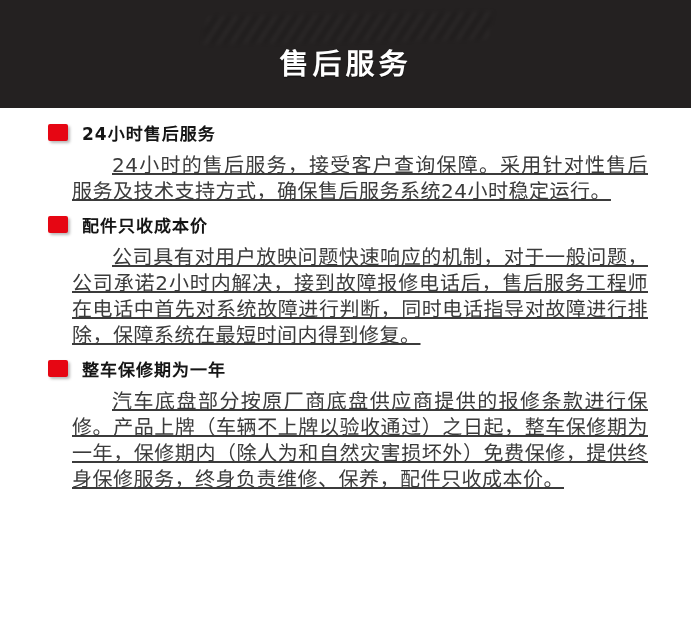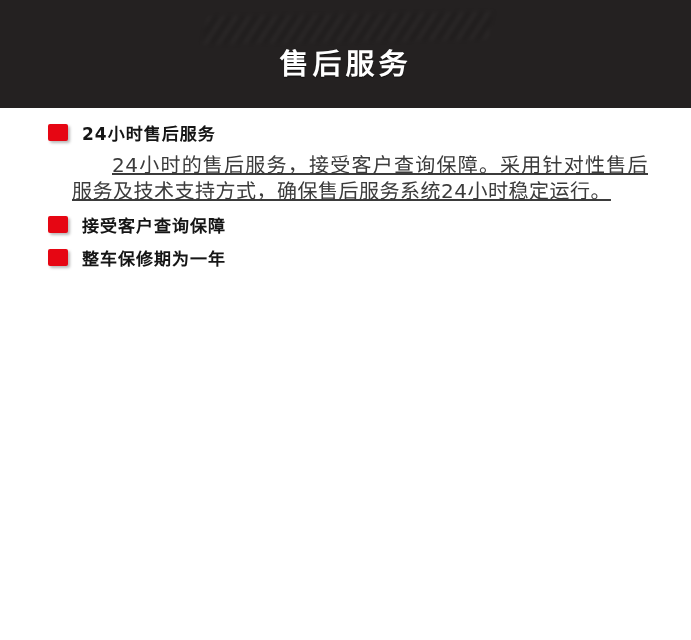--- a/index.html
+++ b/index.html
@@ -113,25 +113,27 @@
         <span class="bullet"></span>
         <h2 class="sec-title">24小时售后服务</h2>
       </div>
       <p>24小时的售后服务，接受客户查询保障。采用针对性售后服务及技术支持方式，确保售后服务系统24小时稳定运行。</p>
     </section>
 
 
     <section class="section">
       <div class="sec-head">
         <span class="bullet"></span>
-        <h2 class="sec-title">接受客户查询保障</h2>
+        <h2 class="sec-title">配件只收成本价</h2>
       </div>
+      <p>公司具有对用户放映问题快速响应的机制，对于一般问题，公司承诺2小时内解决，接到故障报修电话后，售后服务工程师在电话中首先对系统故障进行判断，同时电话指导对故障进行排除，保障系统在最短时间内得到修复。</p>
     </section>
 
     <section class="section">
       <div class="sec-head">
         <span class="bullet"></span>
         <h2 class="sec-title">整车保修期为一年</h2>
       </div>
+      <p>汽车底盘部分按原厂商底盘供应商提供的报修条款进行保修。产品上牌（车辆不上牌以验收通过）之日起，整车保修期为一年，保修期内（除人为和自然灾害损坏外）免费保修，提供终身保修服务，终身负责维修、保养，配件只收成本价。</p>
     </section>
 
   </main>
 </div>
 
 </body></html>

